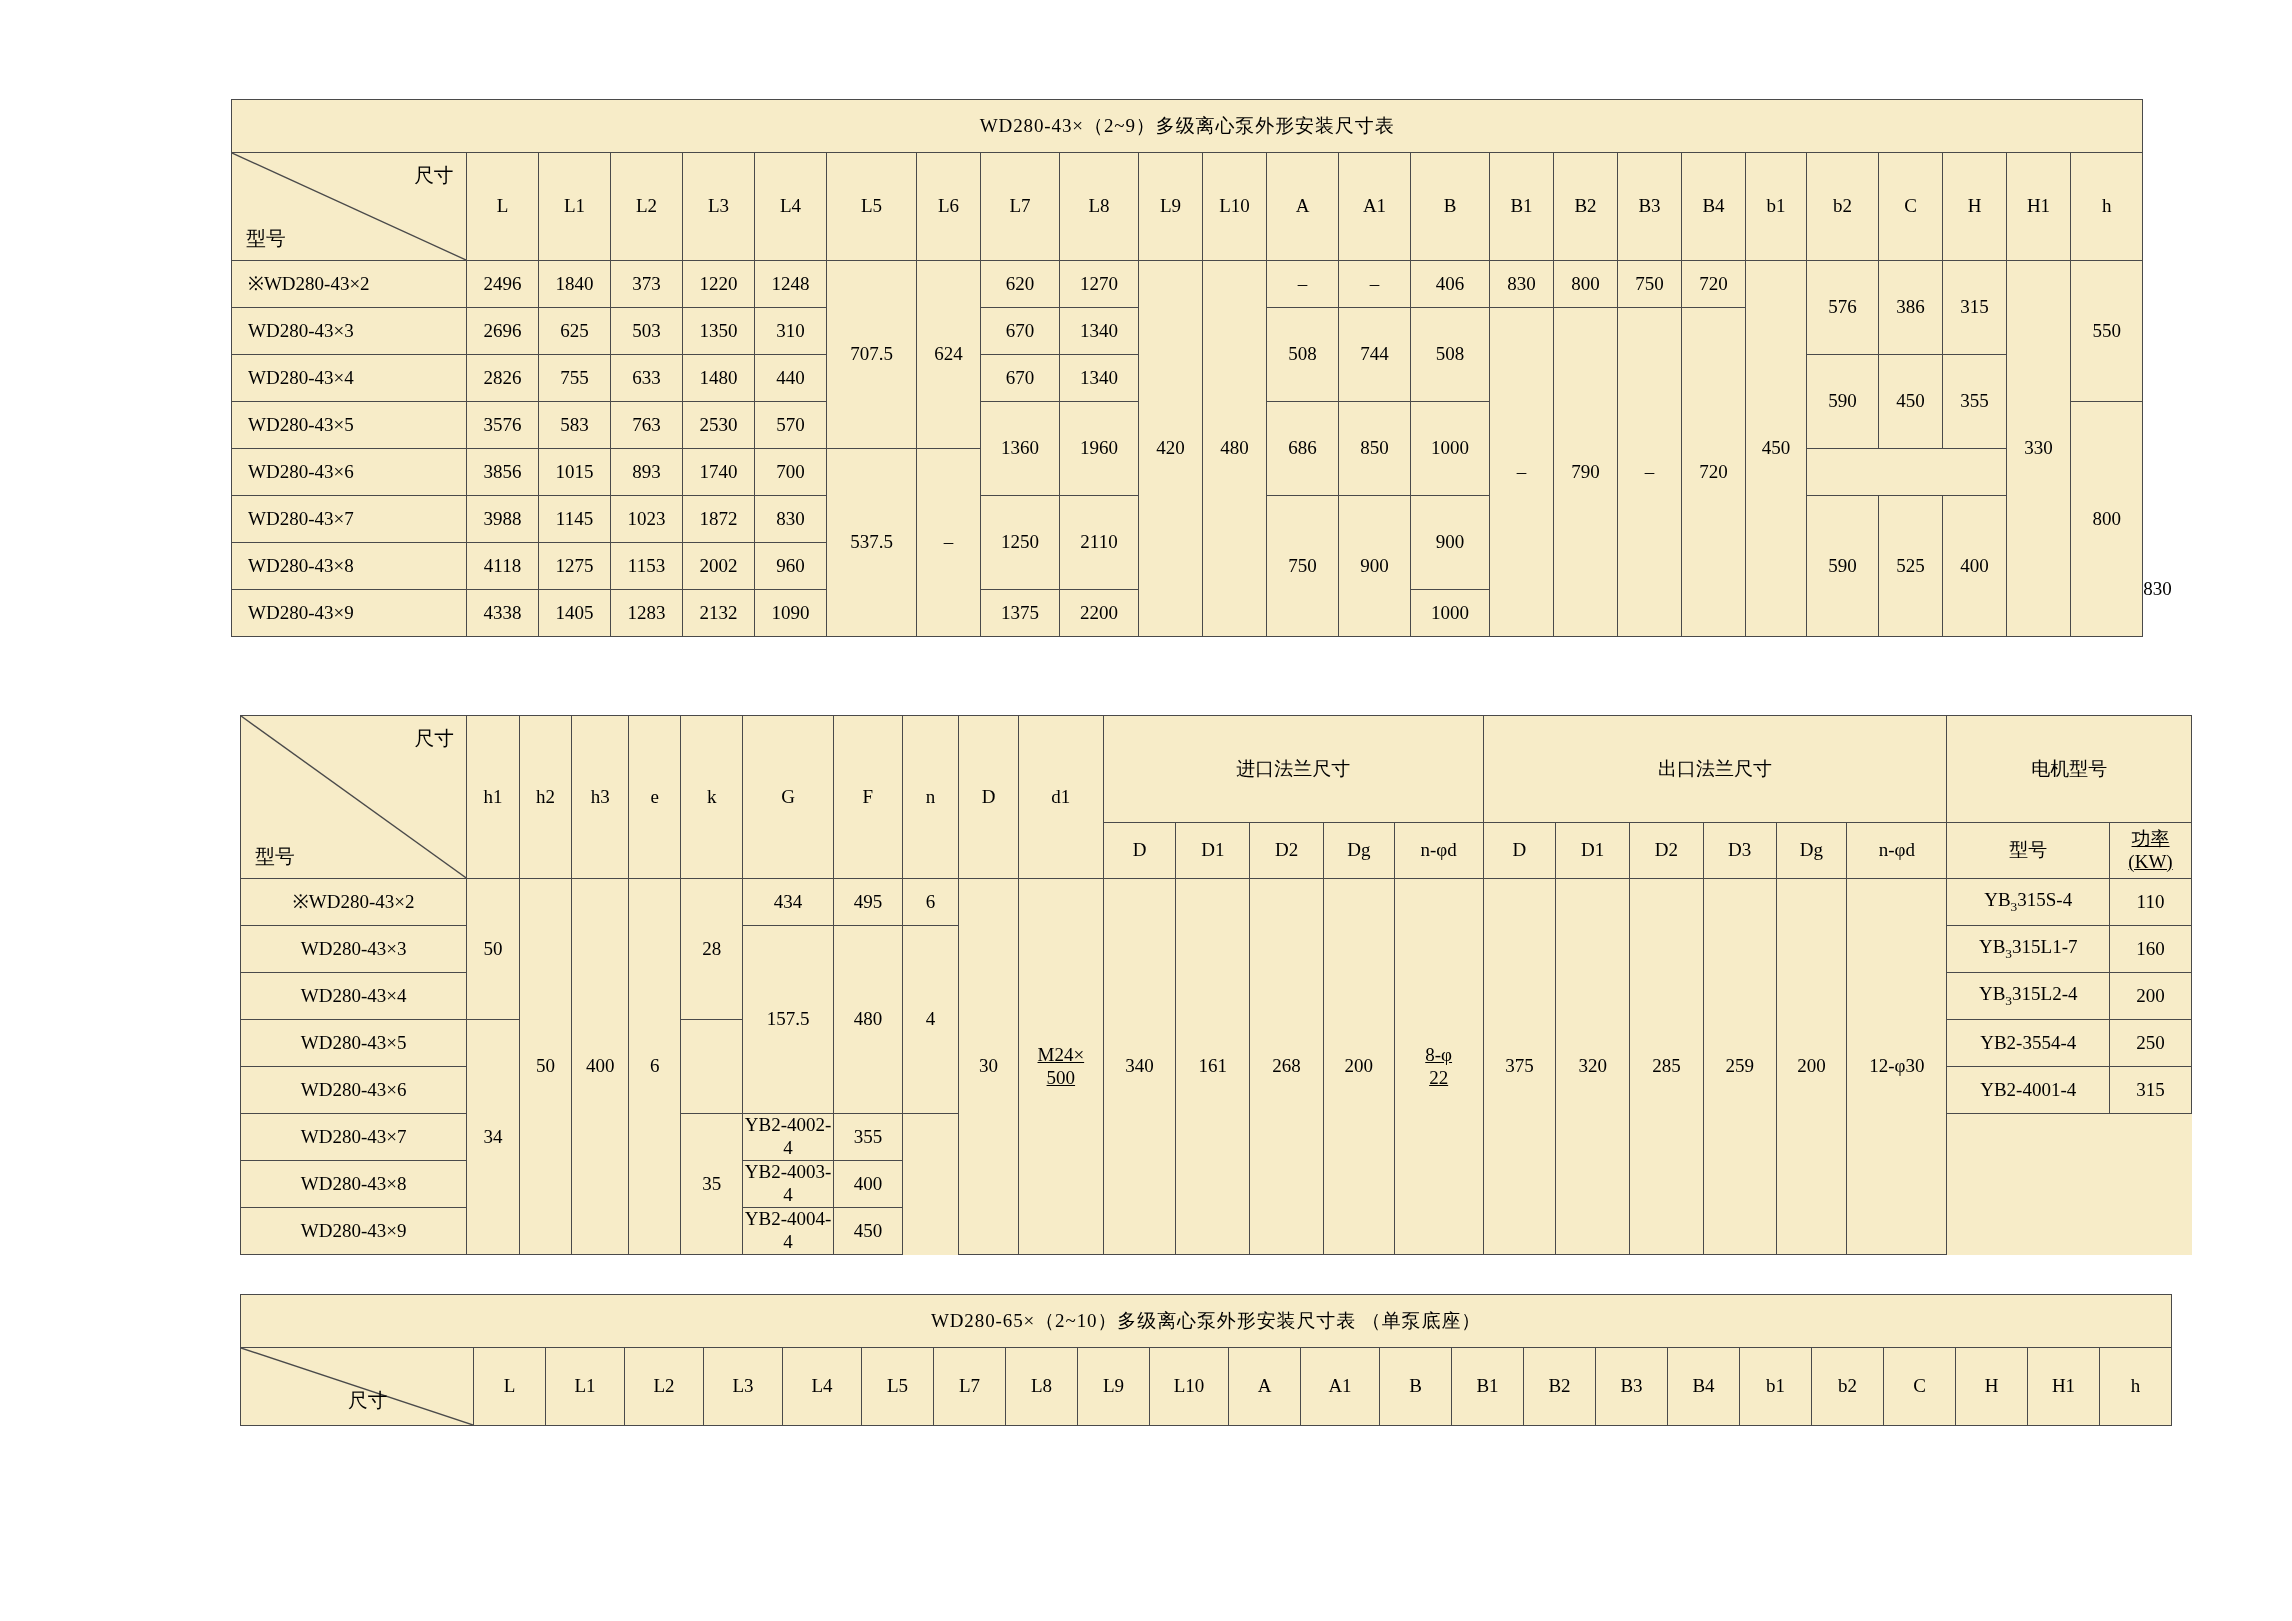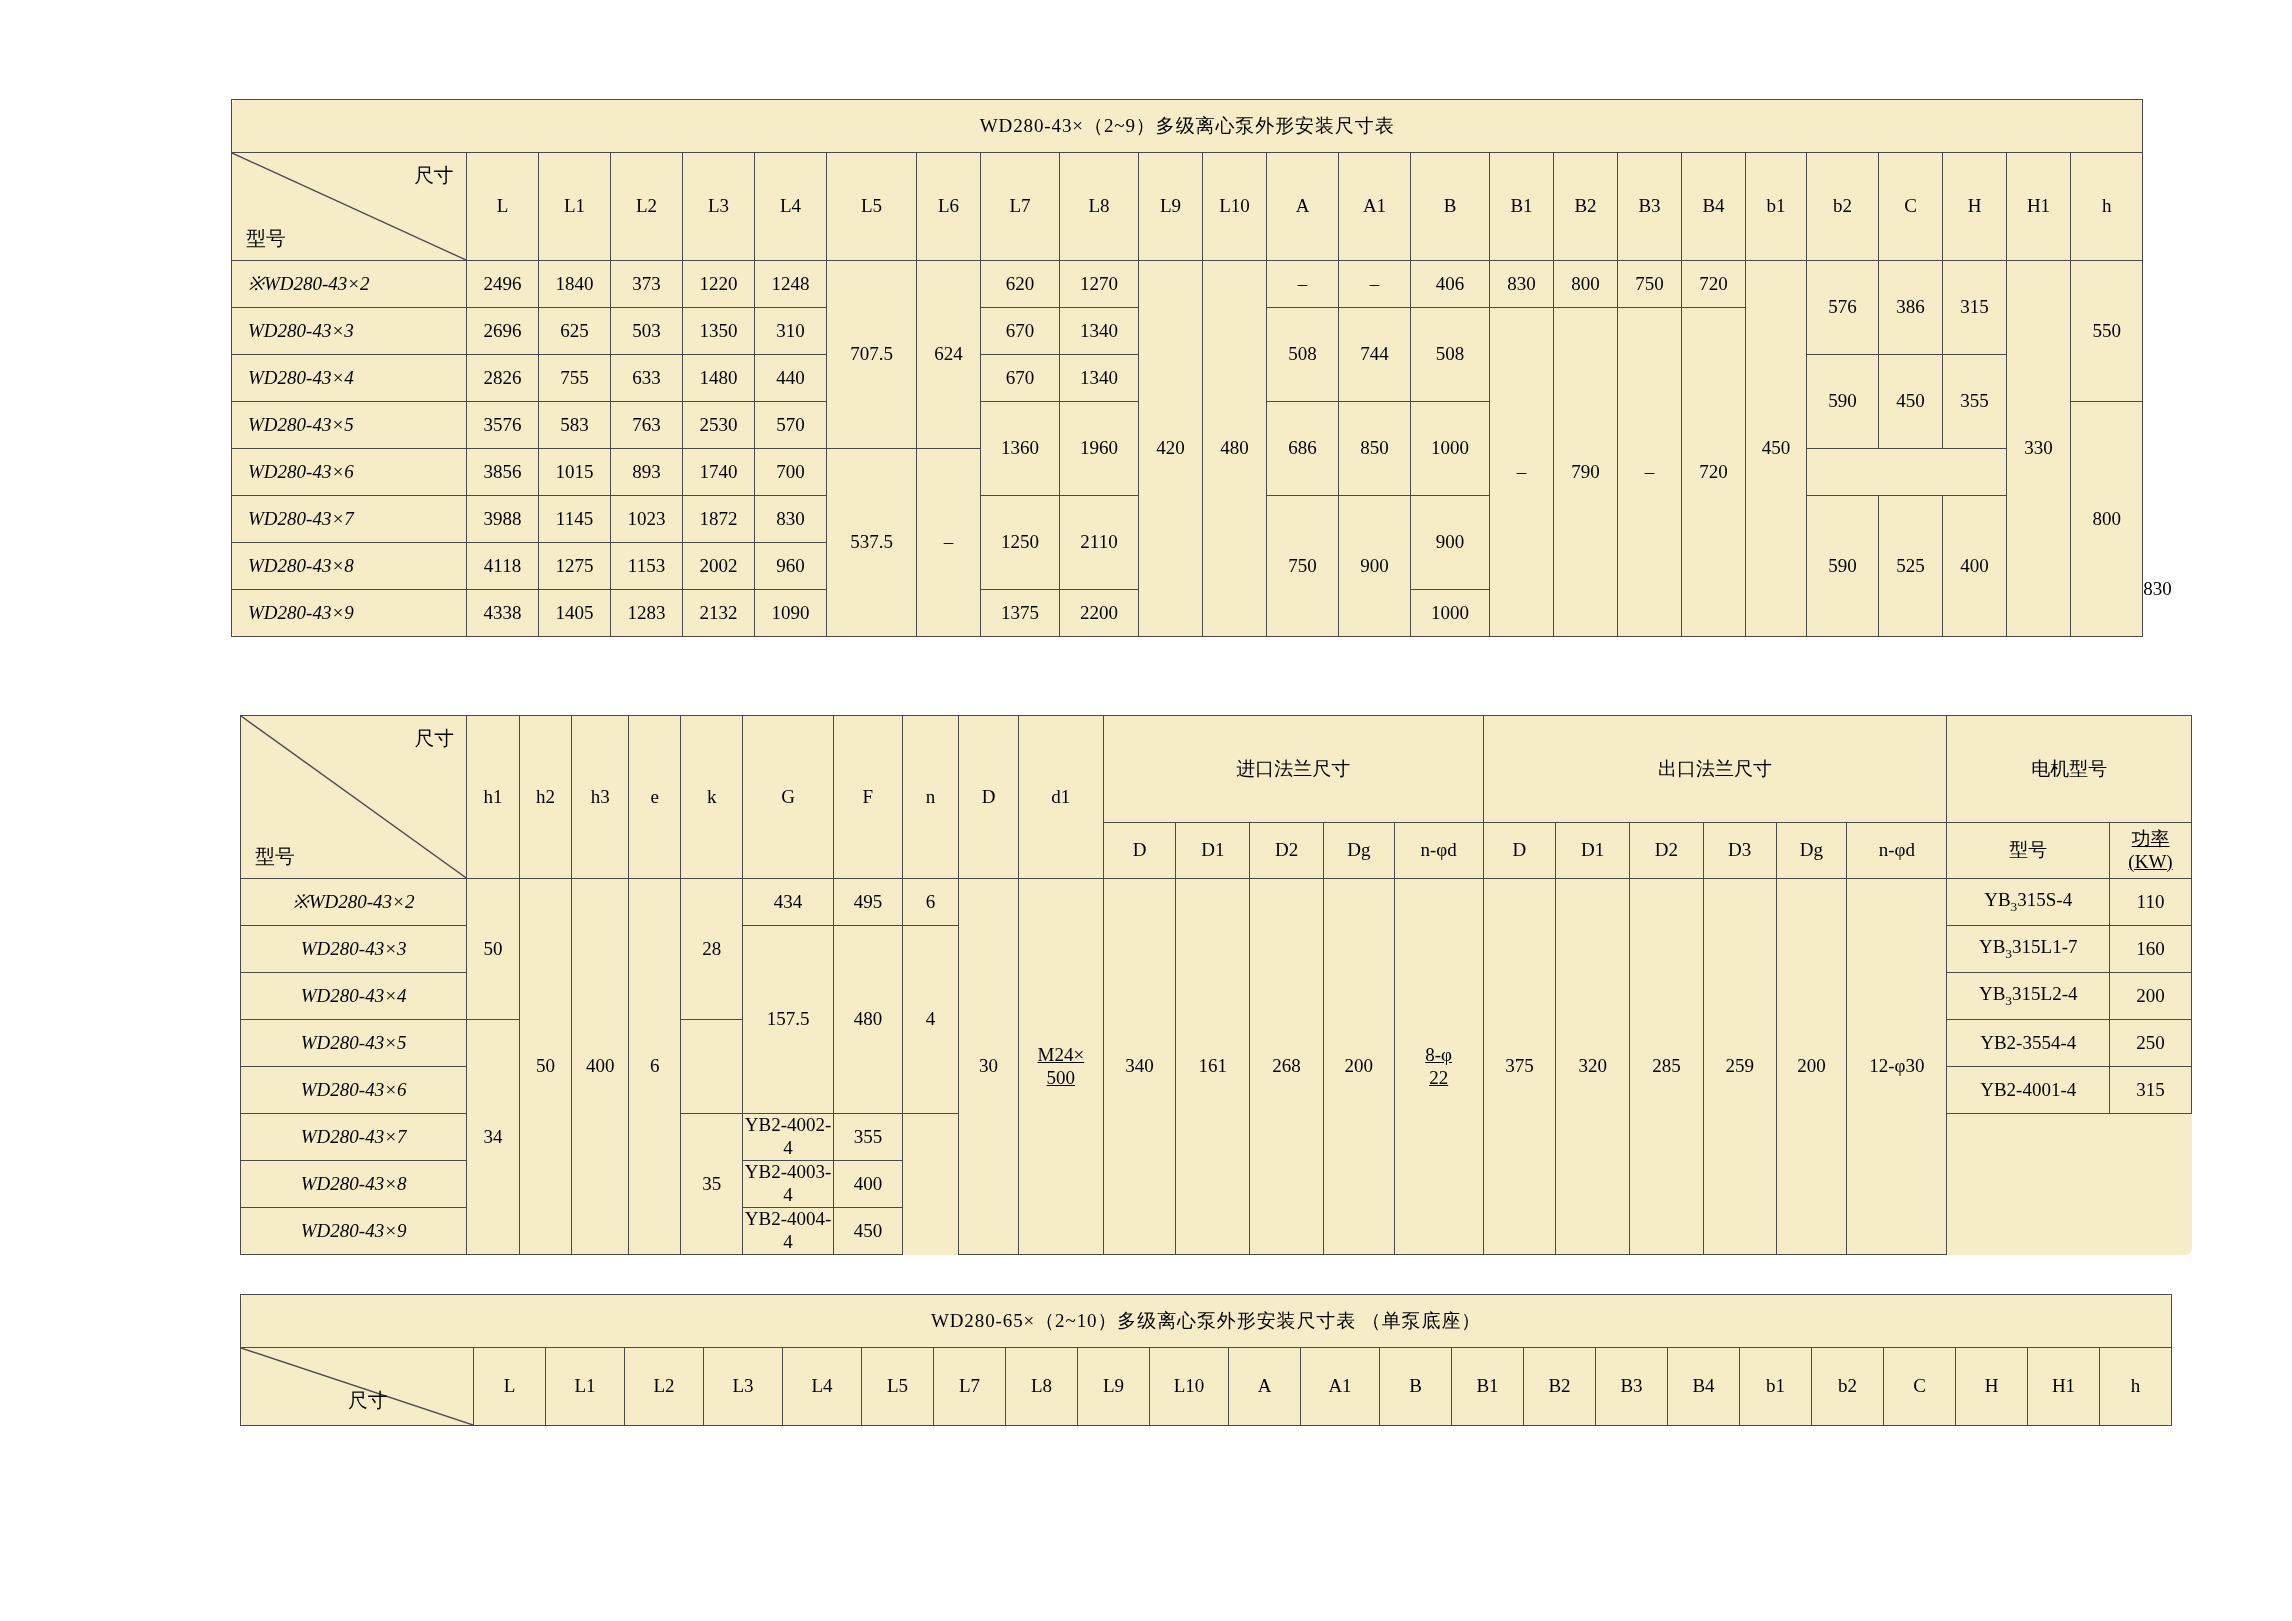--- a/index.html
+++ b/index.html
@@ -17,21 +17,20 @@
   .page {
     position: relative;
     width: 2293px;
     height: 1621px;
     box-sizing: border-box;
   }
   table.tbl {
     border-collapse: collapse;
     background: #f7ecc8;
     table-layout: fixed;
-    border-radius: 7px;
   }
   table.tbl td, table.tbl th {
     border: 0.9px solid #4a4a4a;
     text-align: center;
     vertical-align: middle;
     font-weight: normal;
     font-size: 19px;
     padding: 0;
     line-height: 1.2;
   }
@@ -60,21 +59,20 @@
   }
   .corner .lbl-bot {
     position: absolute;
     left: 14.3px;
     bottom: 9px;
     font-size: 19.7px;
   }
   .modelcell {
     font-size: 19px;
     white-space: nowrap;
-    font-style: italic;
   }
   .small-sub {
     font-size: 13.4px;
     vertical-align: sub;
   }
   .two-line {
     line-height: 1.25;
     text-decoration: underline;
   }
   

